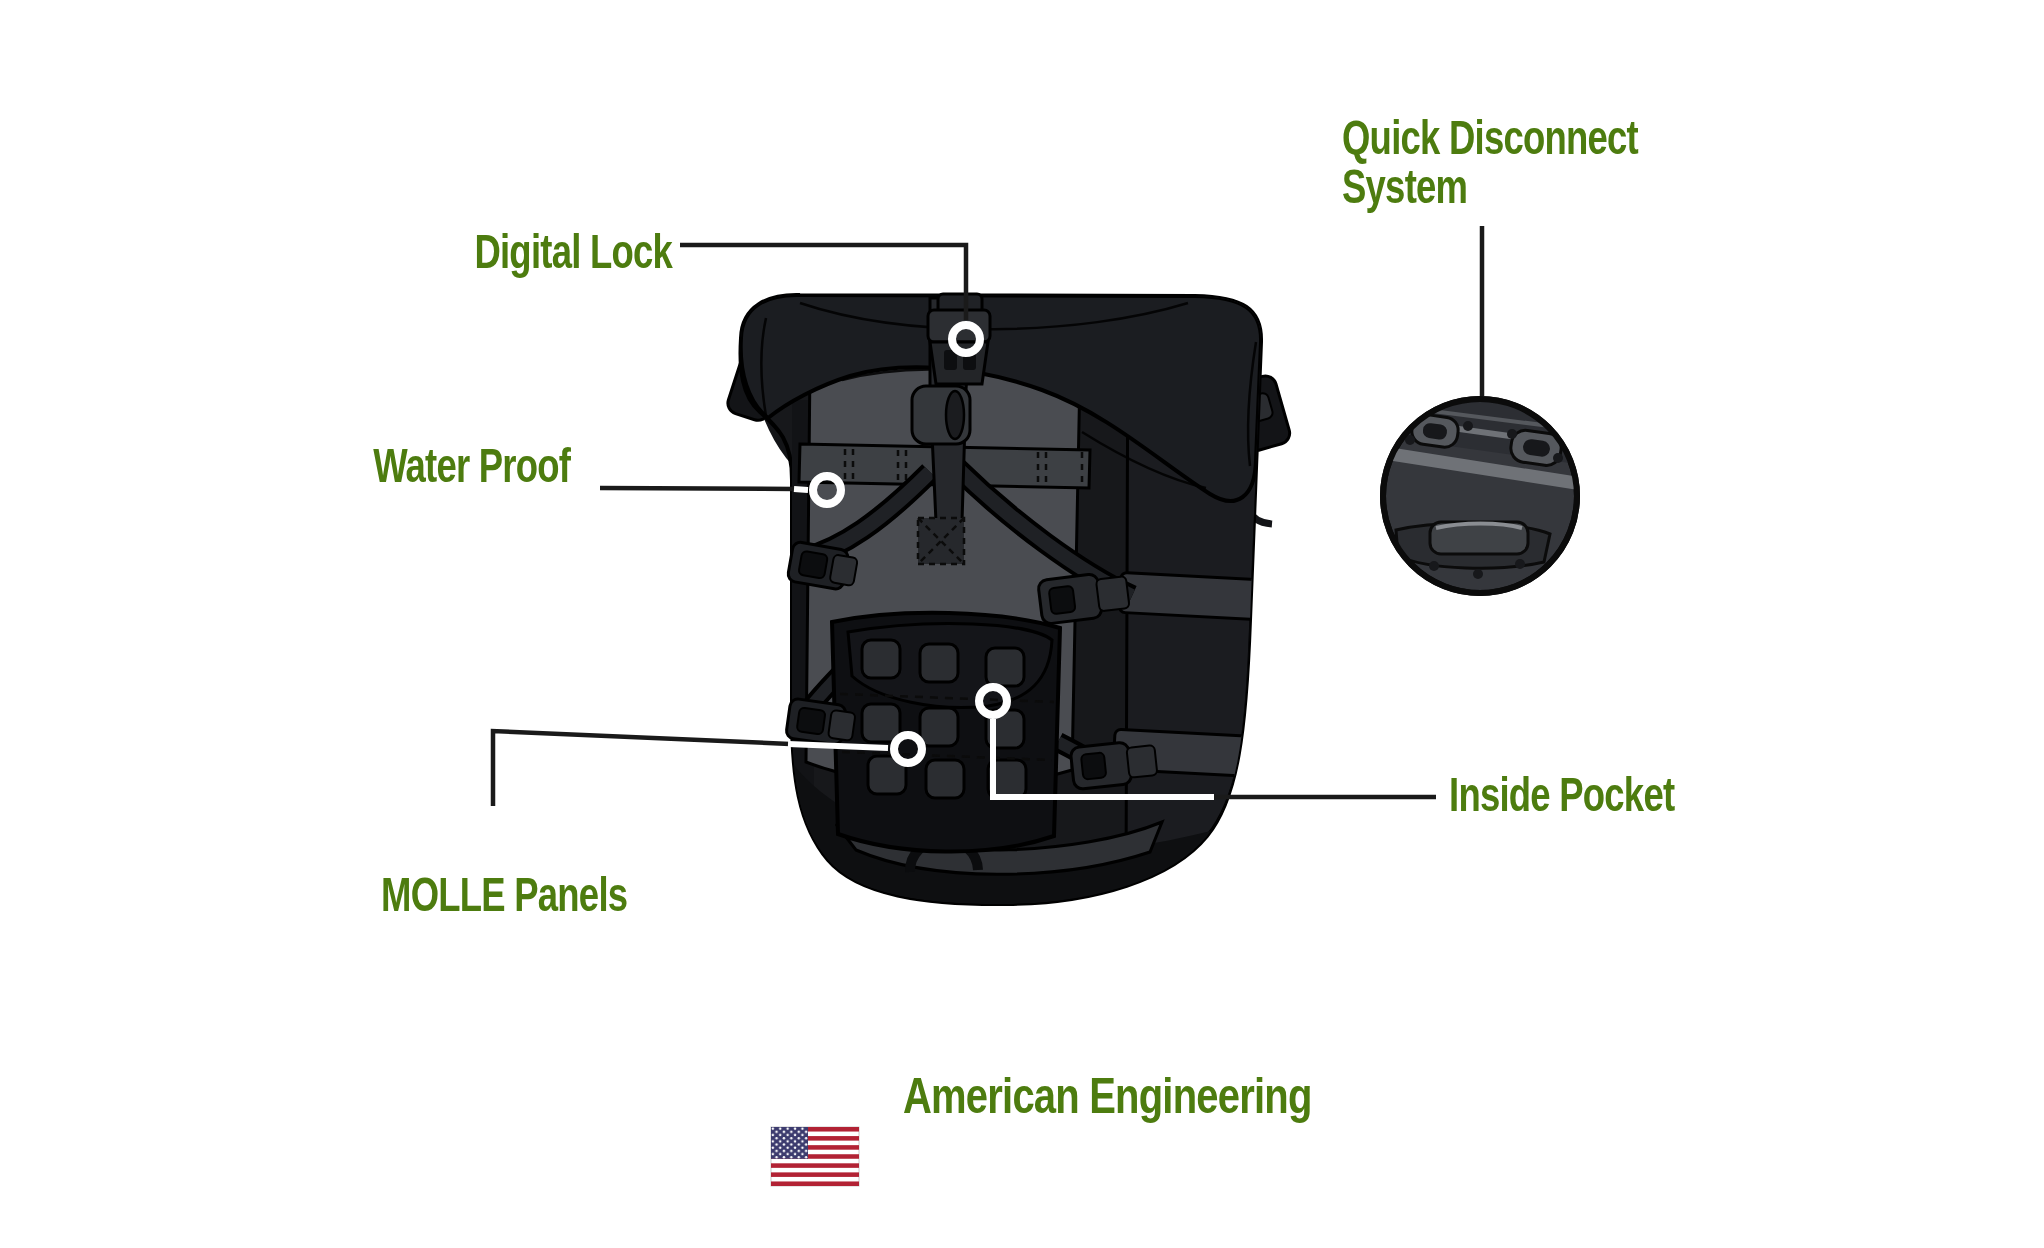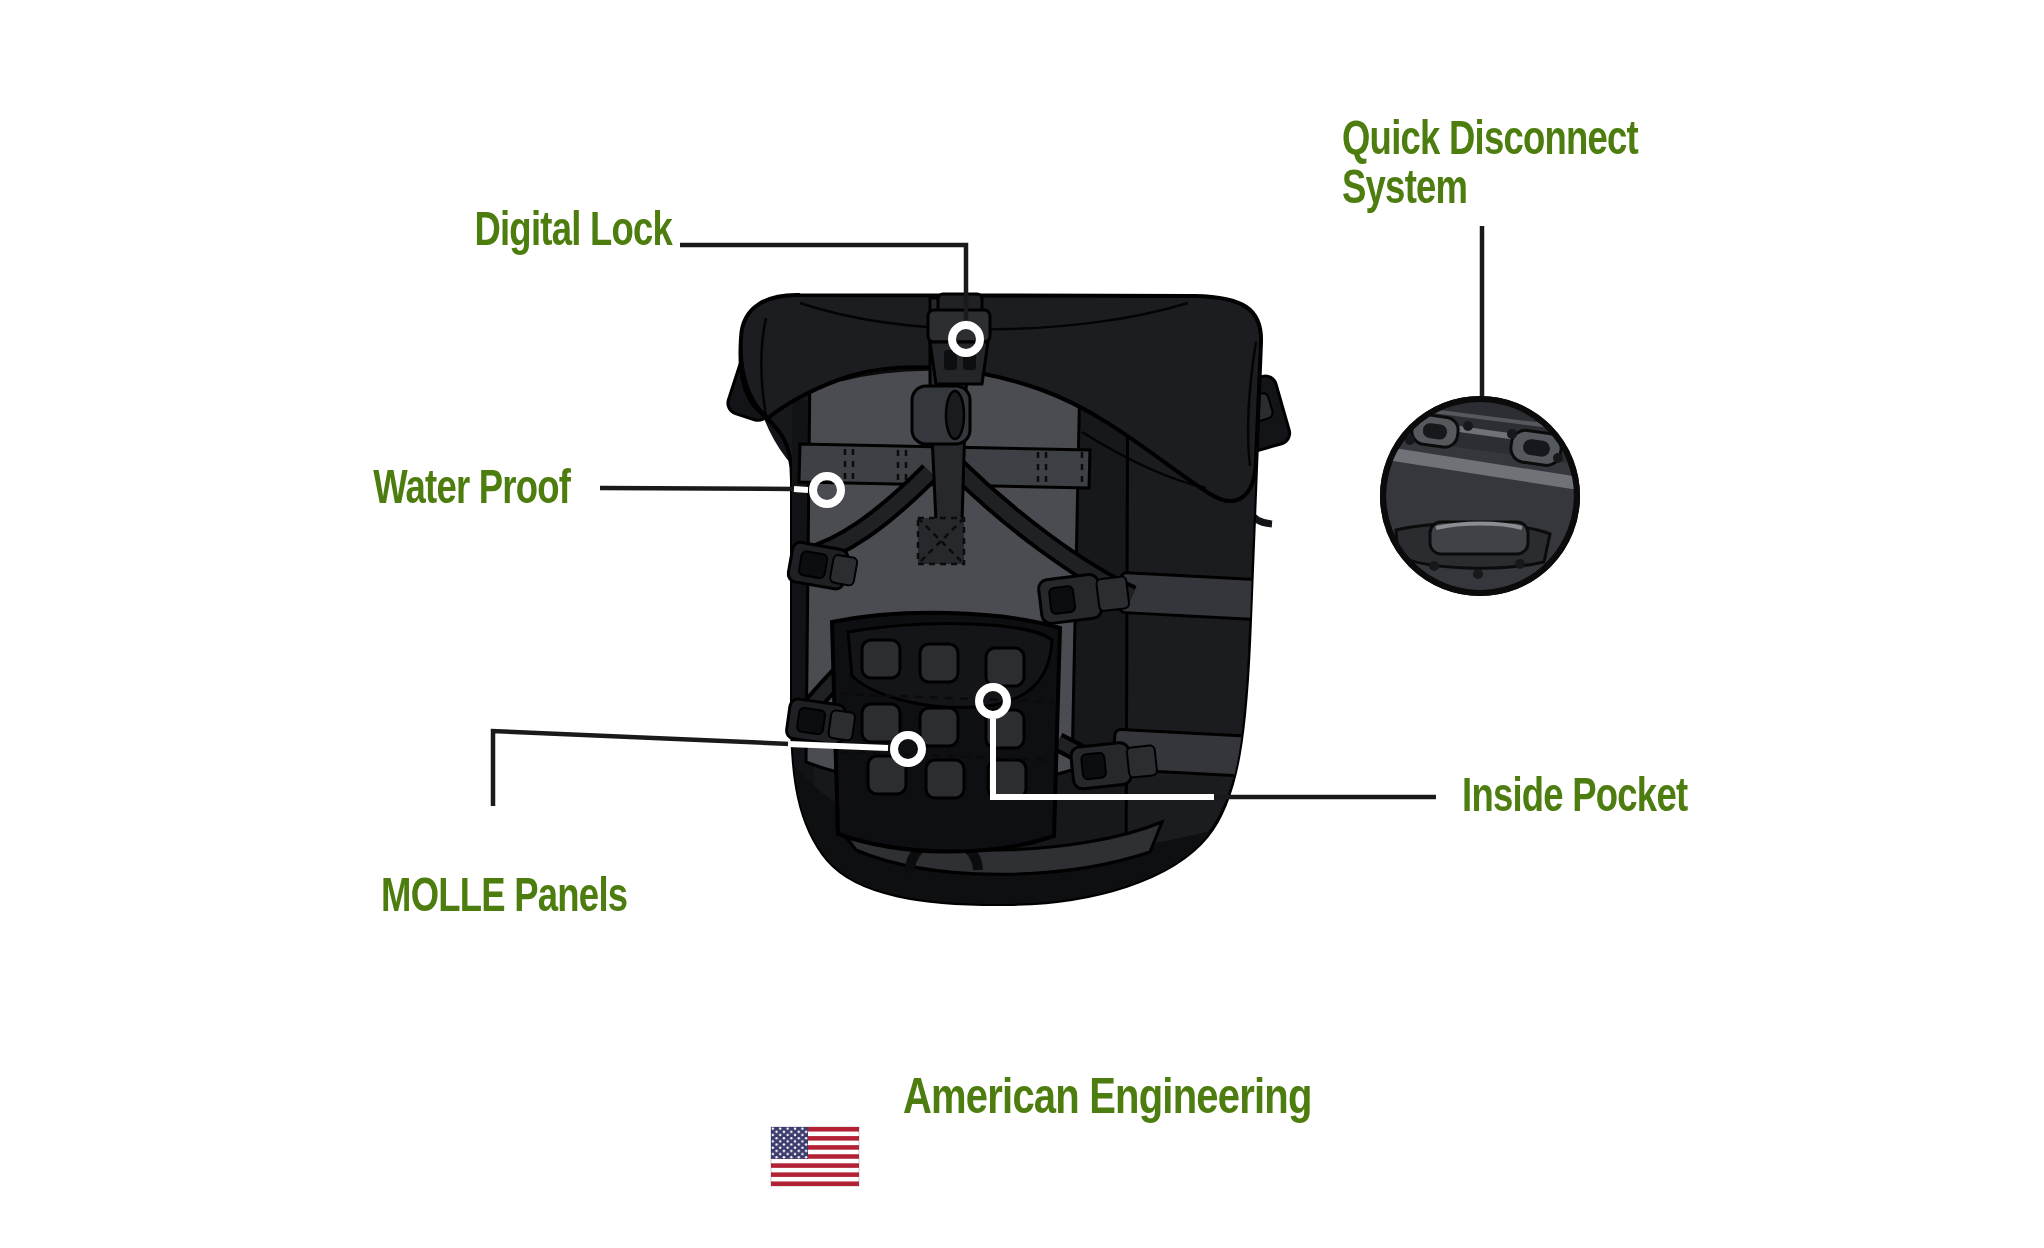--- a/index.html
+++ b/index.html
@@ -5,25 +5,25 @@
   html,body{margin:0;padding:0;background:#ffffff;}
   #stage{position:relative;width:2044px;height:1248px;background:#ffffff;overflow:hidden;
          font-family:"Liberation Sans",sans-serif;}
   #art{position:absolute;left:0;top:0;}
   .lbl{position:absolute;font-weight:700;font-size:48px;line-height:49px;color:#4d7c0f;
        letter-spacing:-1px;white-space:nowrap;}
   .lbl>span{display:inline-block;transform:scaleX(.76);white-space:pre-line;}
   .lbl.al-left>span{transform-origin:left center;}
   .lbl.al-right>span{transform-origin:right center;}
   .al-right{text-align:right;}
-  #lbl-digital{top:204px;right:1372px;}
-  #lbl-water{top:462px;right:1474px;}
+  #lbl-digital{top:227px;right:1372px;}
+  #lbl-water{top:441px;right:1474px;}
   #lbl-molle{top:870px;left:381px;}
   #lbl-quick{top:113px;left:1342px;}
-  #lbl-inside{top:770px;left:1449px;margin-left:13px;}
+  #lbl-inside{top:770px;left:1449px;}
   #footer-text{top:1072px;left:903px;font-size:50px;}
   #footer-text>span{transform:scaleX(.80);}
 </style>
 </head>
 <body>
 
 <div id="stage">
 
 <svg id="art" width="2044" height="1248" viewBox="0 0 2044 1248">
   <defs>

